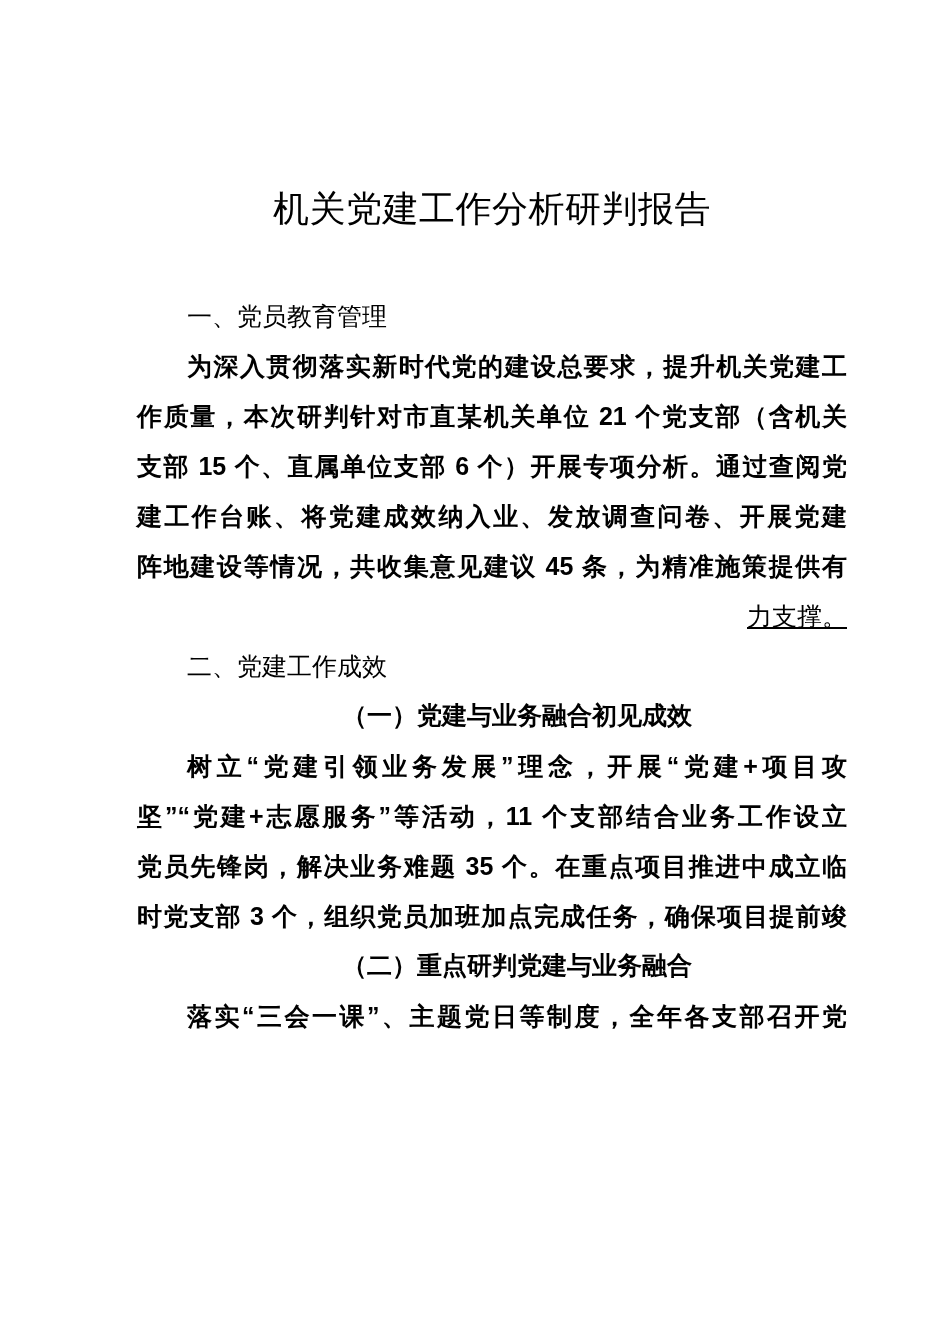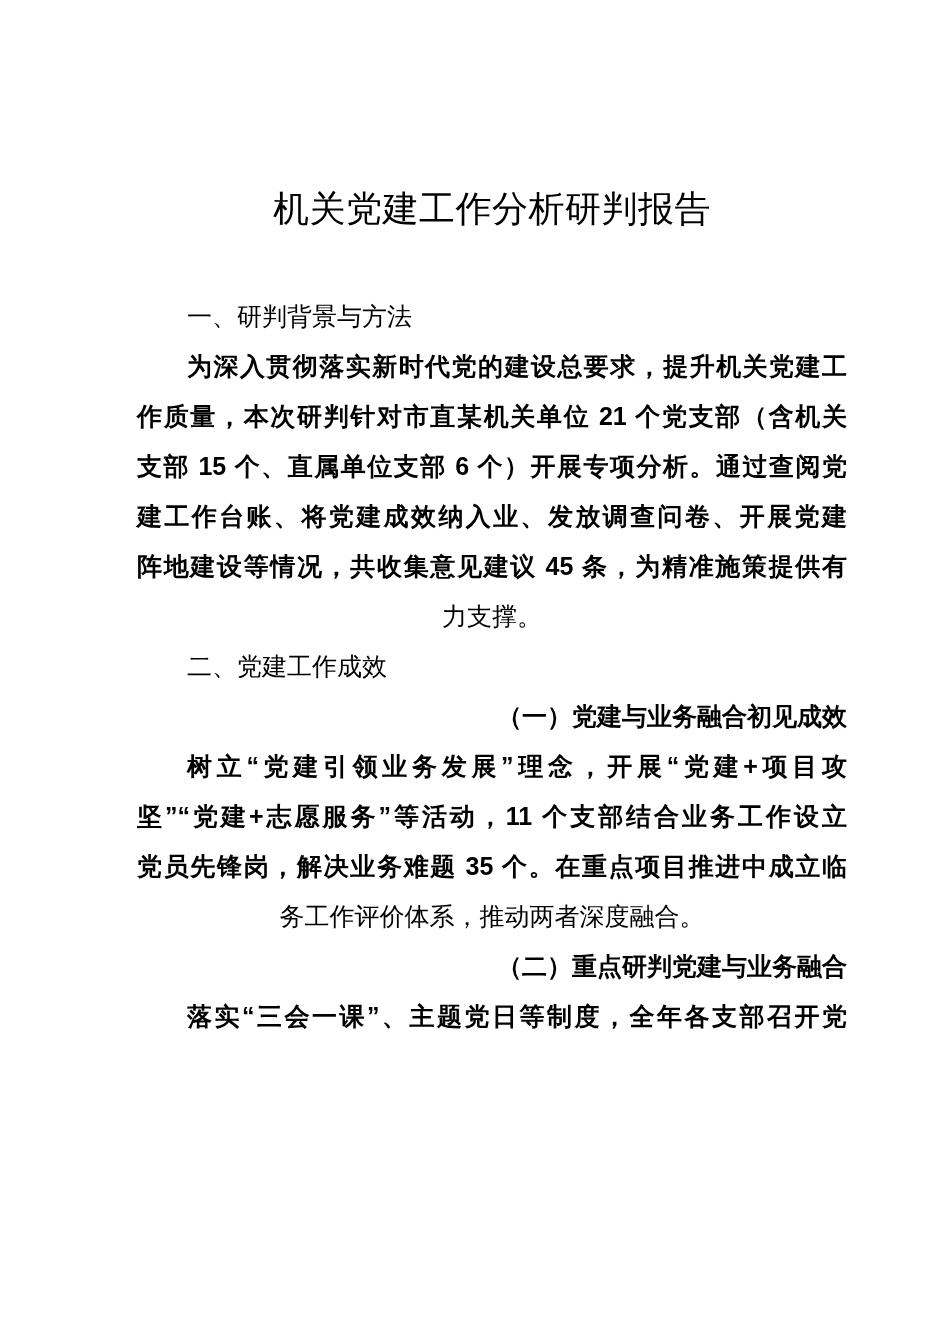--- a/index.html
+++ b/index.html
@@ -36,59 +36,61 @@
     font-size: 25px;
     line-height: 50px;
     font-weight: 400;
   }
   .jfull {
     text-align: justify;
     text-align-last: justify;
     font-weight: bold;
   }
   .jlast {
-    text-align: center;
+    text-align: right;
+    text-decoration: underline;
   }
   .indent {
     text-indent: 2em;
   }
   .h1 {
     text-indent: 2em;
     text-align: left;
   }
   .h2 {
     text-indent: 2em;
-    text-align: right;
+    text-align: center;
     font-weight: 700;
+    font-family: Liberation Serif, serif;
   }
 </style>
 </head>
 <body>
 
 <div class="page">
   <div class="content">
 
     <div class="doc-title">机关党建工作分析研判报告</div>
 
-    <div class="line h1">一、研判背景与方法</div>
+    <div class="line h1">一、党员教育管理</div>
 
     <div class="line jfull indent">为深入贯彻落实新时代党的建设总要求，提升机关党建工</div>
     <div class="line jfull">作质量，本次研判针对市直某机关单位 21 个党支部（含机关</div>
     <div class="line jfull">支部 15 个、直属单位支部 6 个）开展专项分析。通过查阅党</div>
     <div class="line jfull">建工作台账、将党建成效纳入业、发放调查问卷、开展党建</div>
     <div class="line jfull">阵地建设等情况，共收集意见建议 45 条，为精准施策提供有</div>
     <div class="line jlast">力支撑。</div>
 
     <div class="line h1">二、党建工作成效</div>
 
     <div class="line h2">（一）党建与业务融合初见成效</div>
 
     <div class="line jfull indent">树立“党建引领业务发展”理念，开展“党建+项目攻</div>
     <div class="line jfull">坚”“党建+志愿服务”等活动，11 个支部结合业务工作设立</div>
     <div class="line jfull">党员先锋岗，解决业务难题 35 个。在重点项目推进中成立临</div>
-    <div class="line jlast">务工作评价体系，推动两者深度融合。</div>
+    <div class="line jfull">时党支部 3 个，组织党员加班加点完成任务，确保项目提前竣</div>
 
     <div class="line h2">（二）重点研判党建与业务融合</div>
 
     <div class="line jfull indent">落实“三会一课”、主题党日等制度，全年各支部召开党</div>
 
   </div>
 </div>
 
 </body></html>

